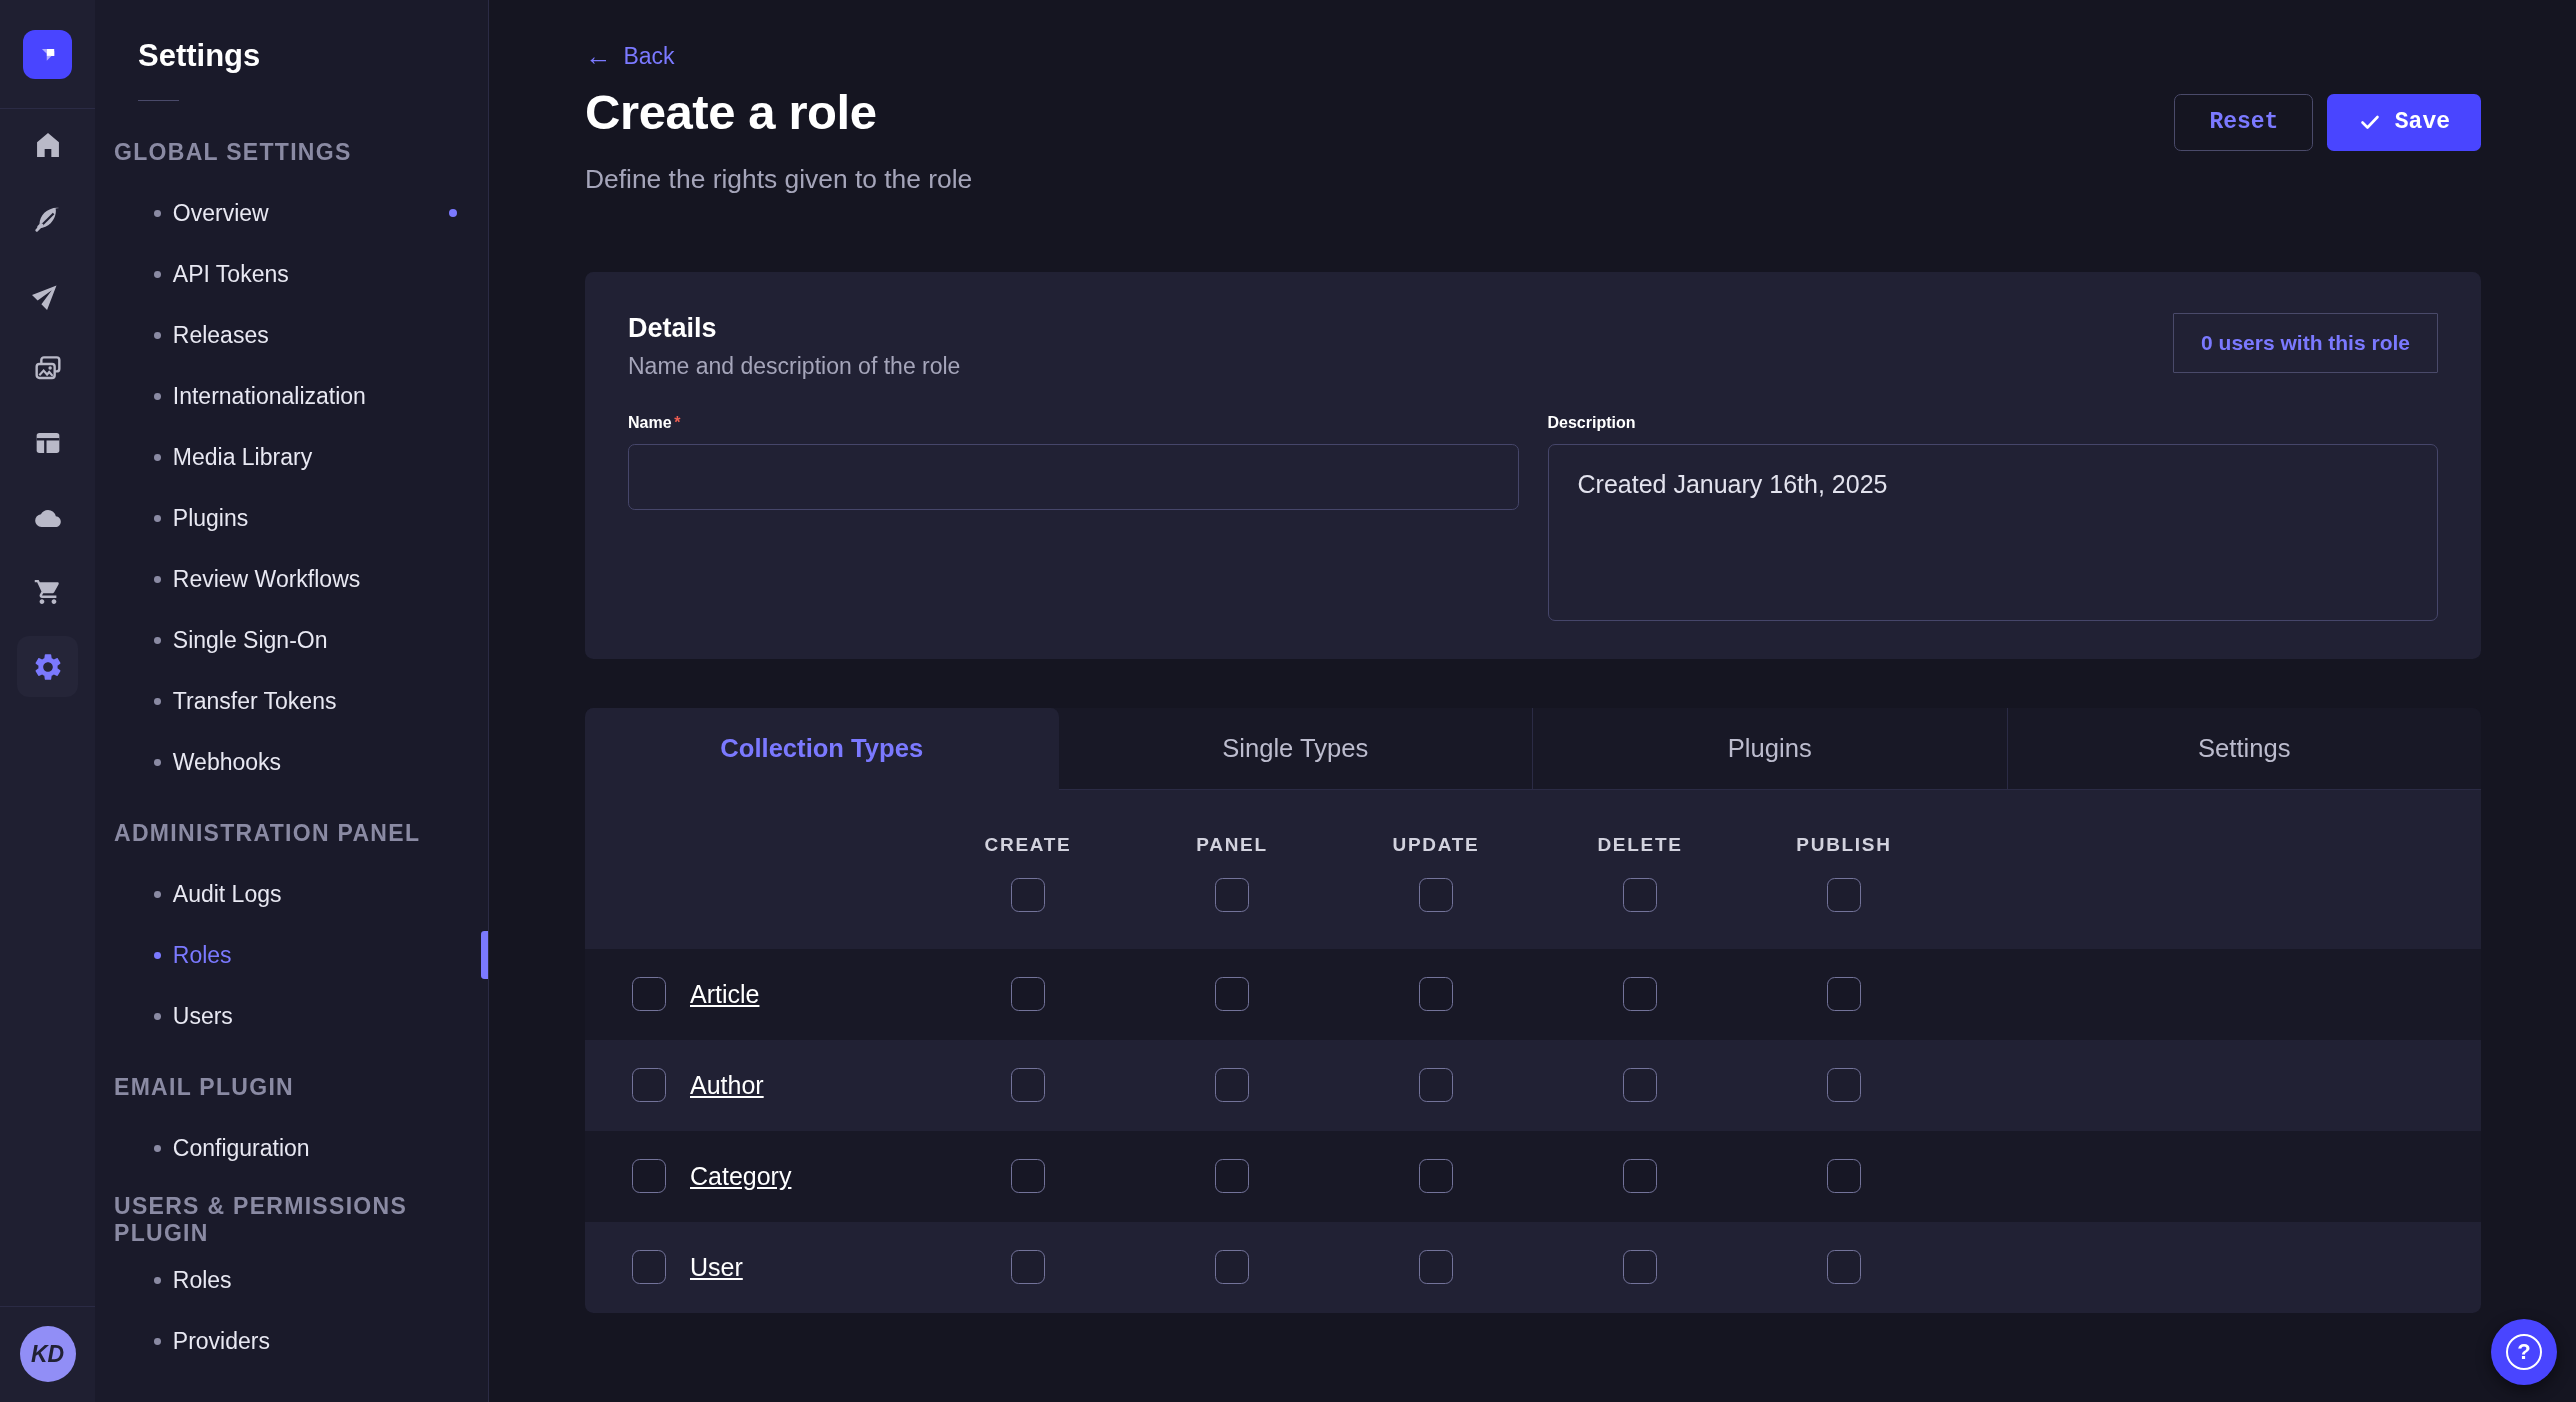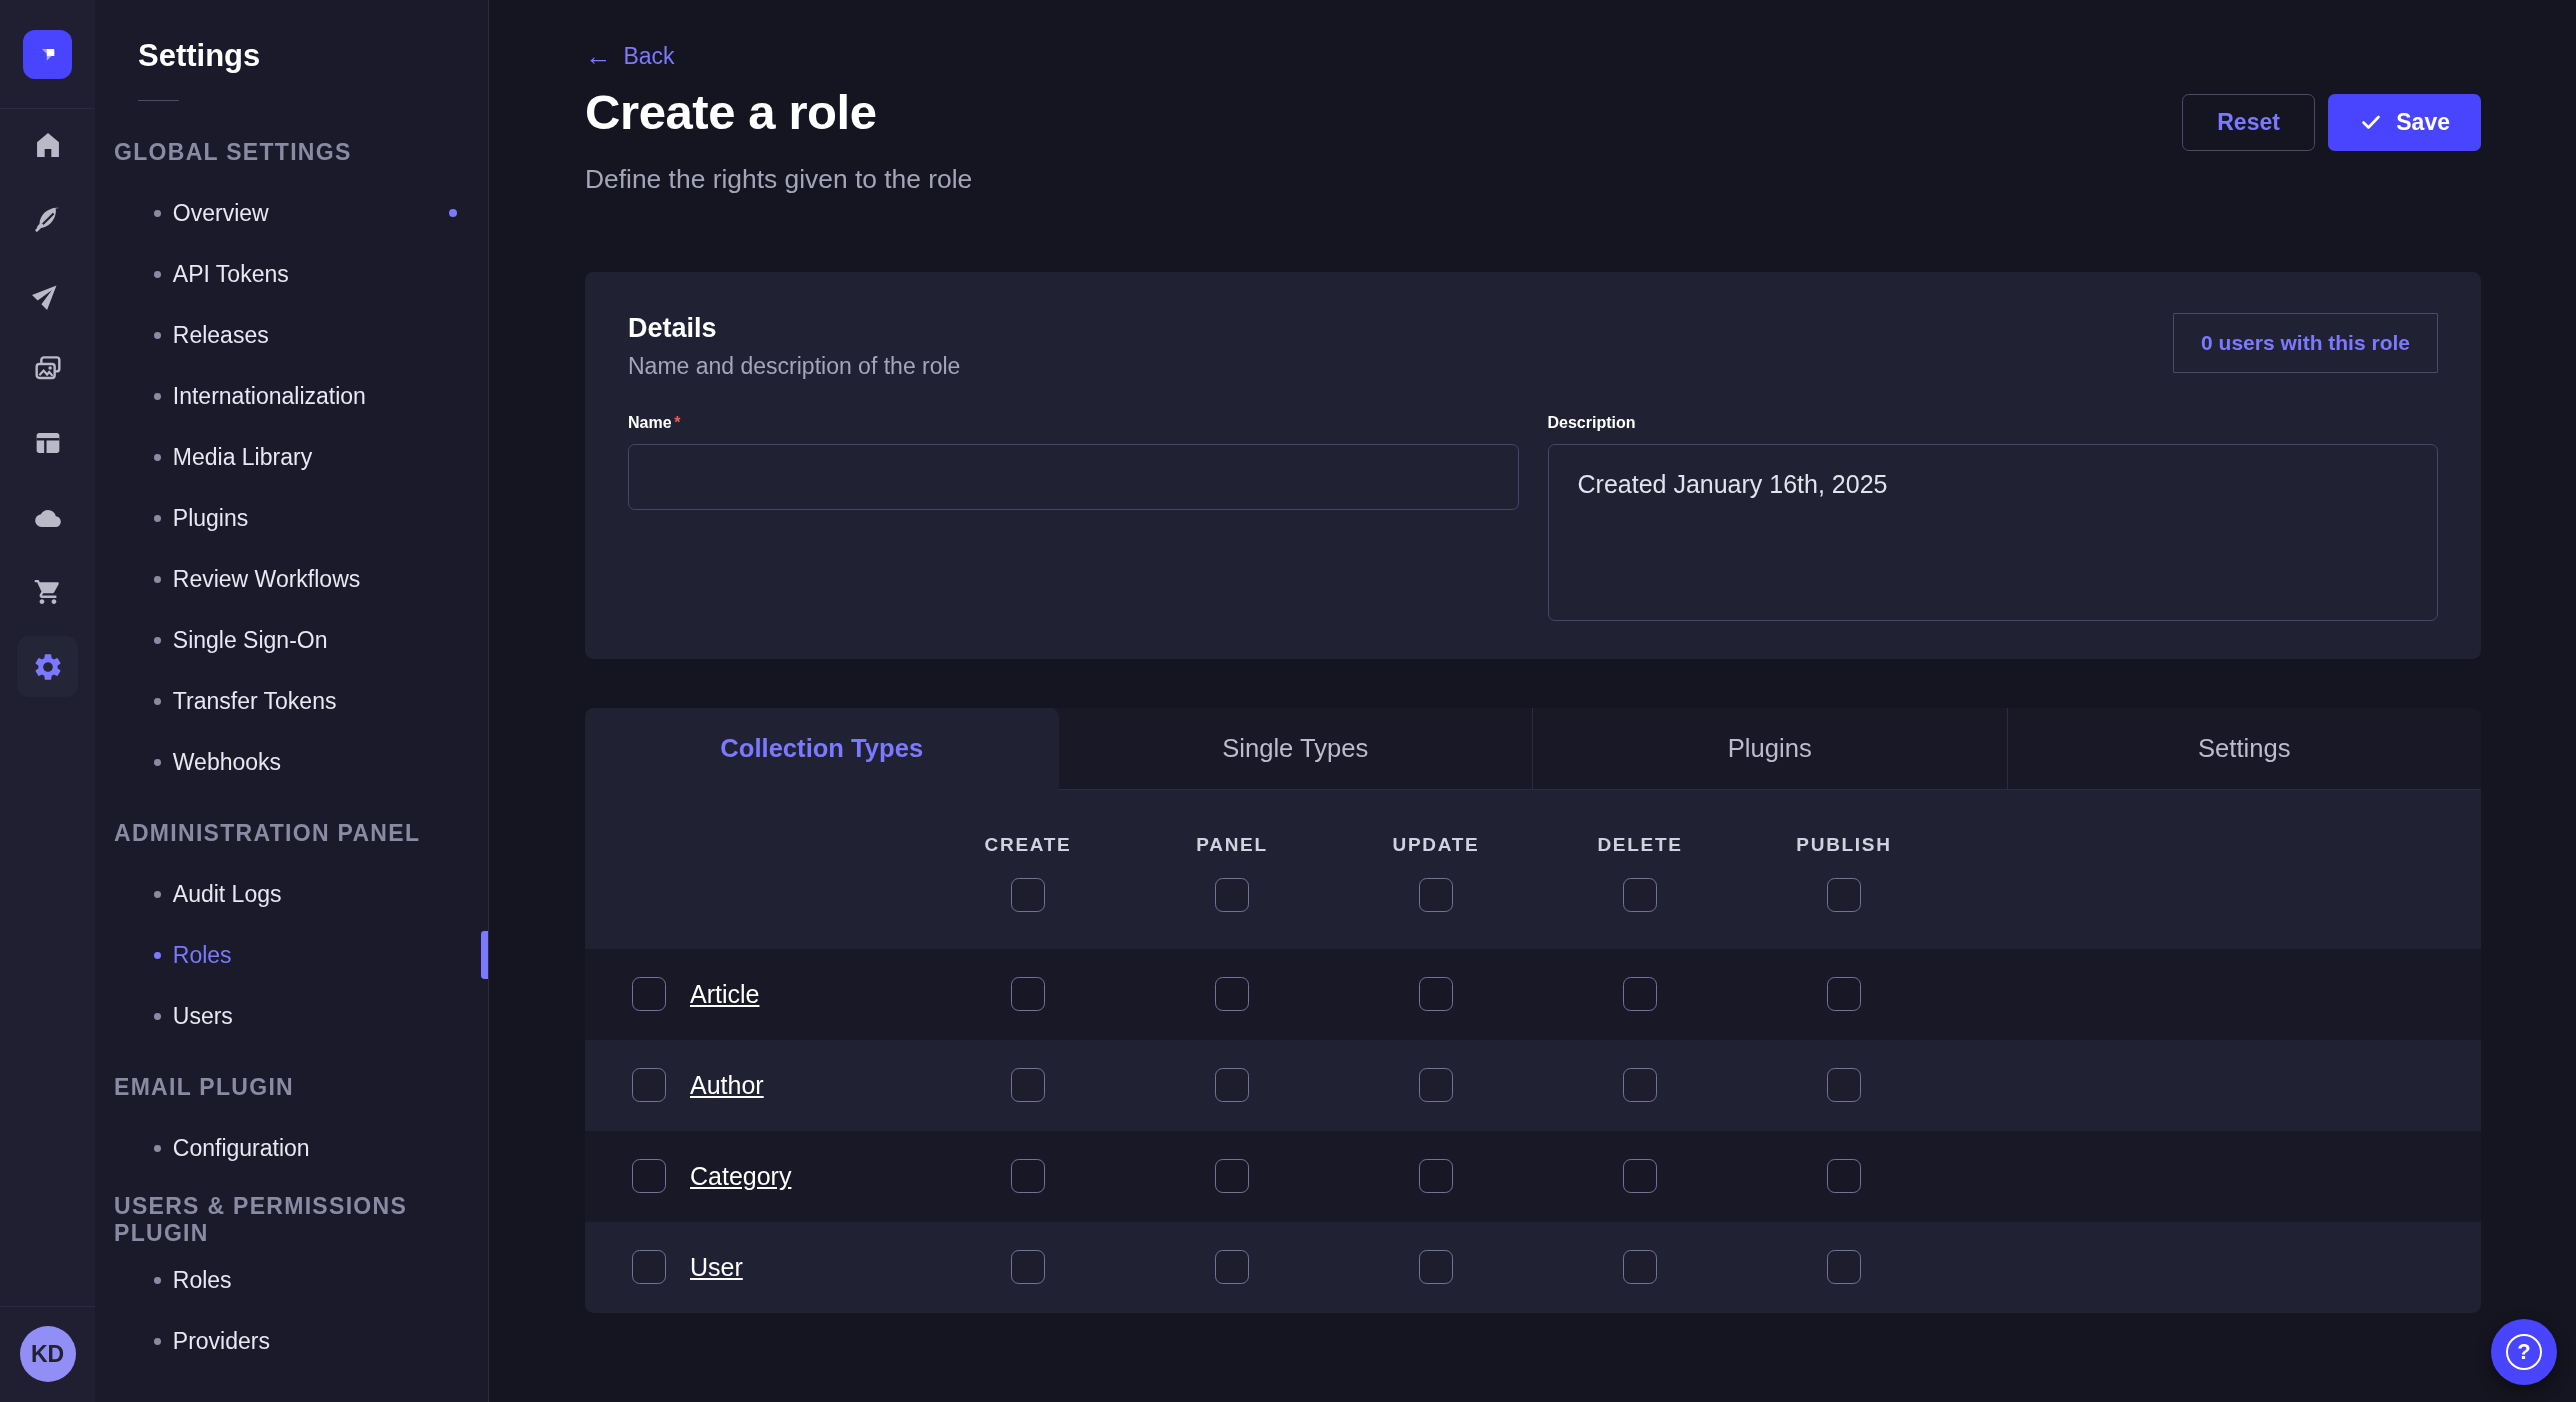--- a/index.html
+++ b/index.html
@@ -6,21 +6,21 @@
   html,body { width:2576px; height:1402px; overflow:hidden; }
   body {
     font-family:"Liberation Sans", sans-serif;
     background:#151521; color:#ffffff;
   }
   .app { display:flex; width:100%; height:100%; }
 
   
   .rail {
     width:95px; flex-shrink:0; background:#1f1f31;
-    display:flex; flex-direction:column; align-items:center;
+    display:flex; flex-direction:column; align-items:center;font-style:italic;
   }
   .rail-logo-wrap {
     width:100%; height:109px; display:flex; align-items:center; justify-content:center;
     border-bottom:1.7px solid #2b2b45;
   }
   .logo-btn {
     width:49px; height:49px; border-radius:12px; background:#4945ff;
     display:flex; align-items:center; justify-content:center; cursor:pointer;
   }
   .rail-nav { margin-top:5.1px; display:flex; flex-direction:column; gap:13.6px; }
@@ -73,21 +73,21 @@
   .back-row {
     margin-top:43px; display:inline-flex; align-items:center; gap:12px;
     color:#7b79ff; font-size:23px; cursor:pointer;
   }
   .back-arrow { font-size:26.4px; line-height:1; }
   .title-row { margin-top:13.6px; display:flex; justify-content:space-between; align-items:flex-start; }
   .page-title { font-size:49px; font-weight:700; letter-spacing:-0.4px; color:#ffffff; }
   .actions { display:flex; gap:13.6px; margin-top:10.2px; }
   .btn {
     height:57px; border-radius:6.8px; font-size:23px; font-weight:600;
-    font-family:Liberation Sans, sans-serif; cursor:pointer; display:inline-flex; align-items:center; justify-content:center;
+    font-family:Liberation Mono, monospace; cursor:pointer; display:inline-flex; align-items:center; justify-content:center;
   }
   .btn-reset { padding:0 34px; background:transparent; border:1.7px solid #4a4a6a; color:#7b79ff; }
   .btn-save { padding:0 31px; background:#4945ff; border:none; color:#ffffff; gap:12.8px; }
   .page-subtitle { margin-top:13.6px; font-size:26.4px; color:#a5a5ba; }
 
   
   .card { margin-top:77px; background:#212134; border-radius:8.5px; padding:41px 43px 38px; }
   .card-head { display:flex; justify-content:space-between; align-items:flex-start; }
   .card-title { font-size:27px; font-weight:700; color:#ffffff; }
   .card-sub { margin-top:8.5px; font-size:23px; color:#a5a5ba; }

